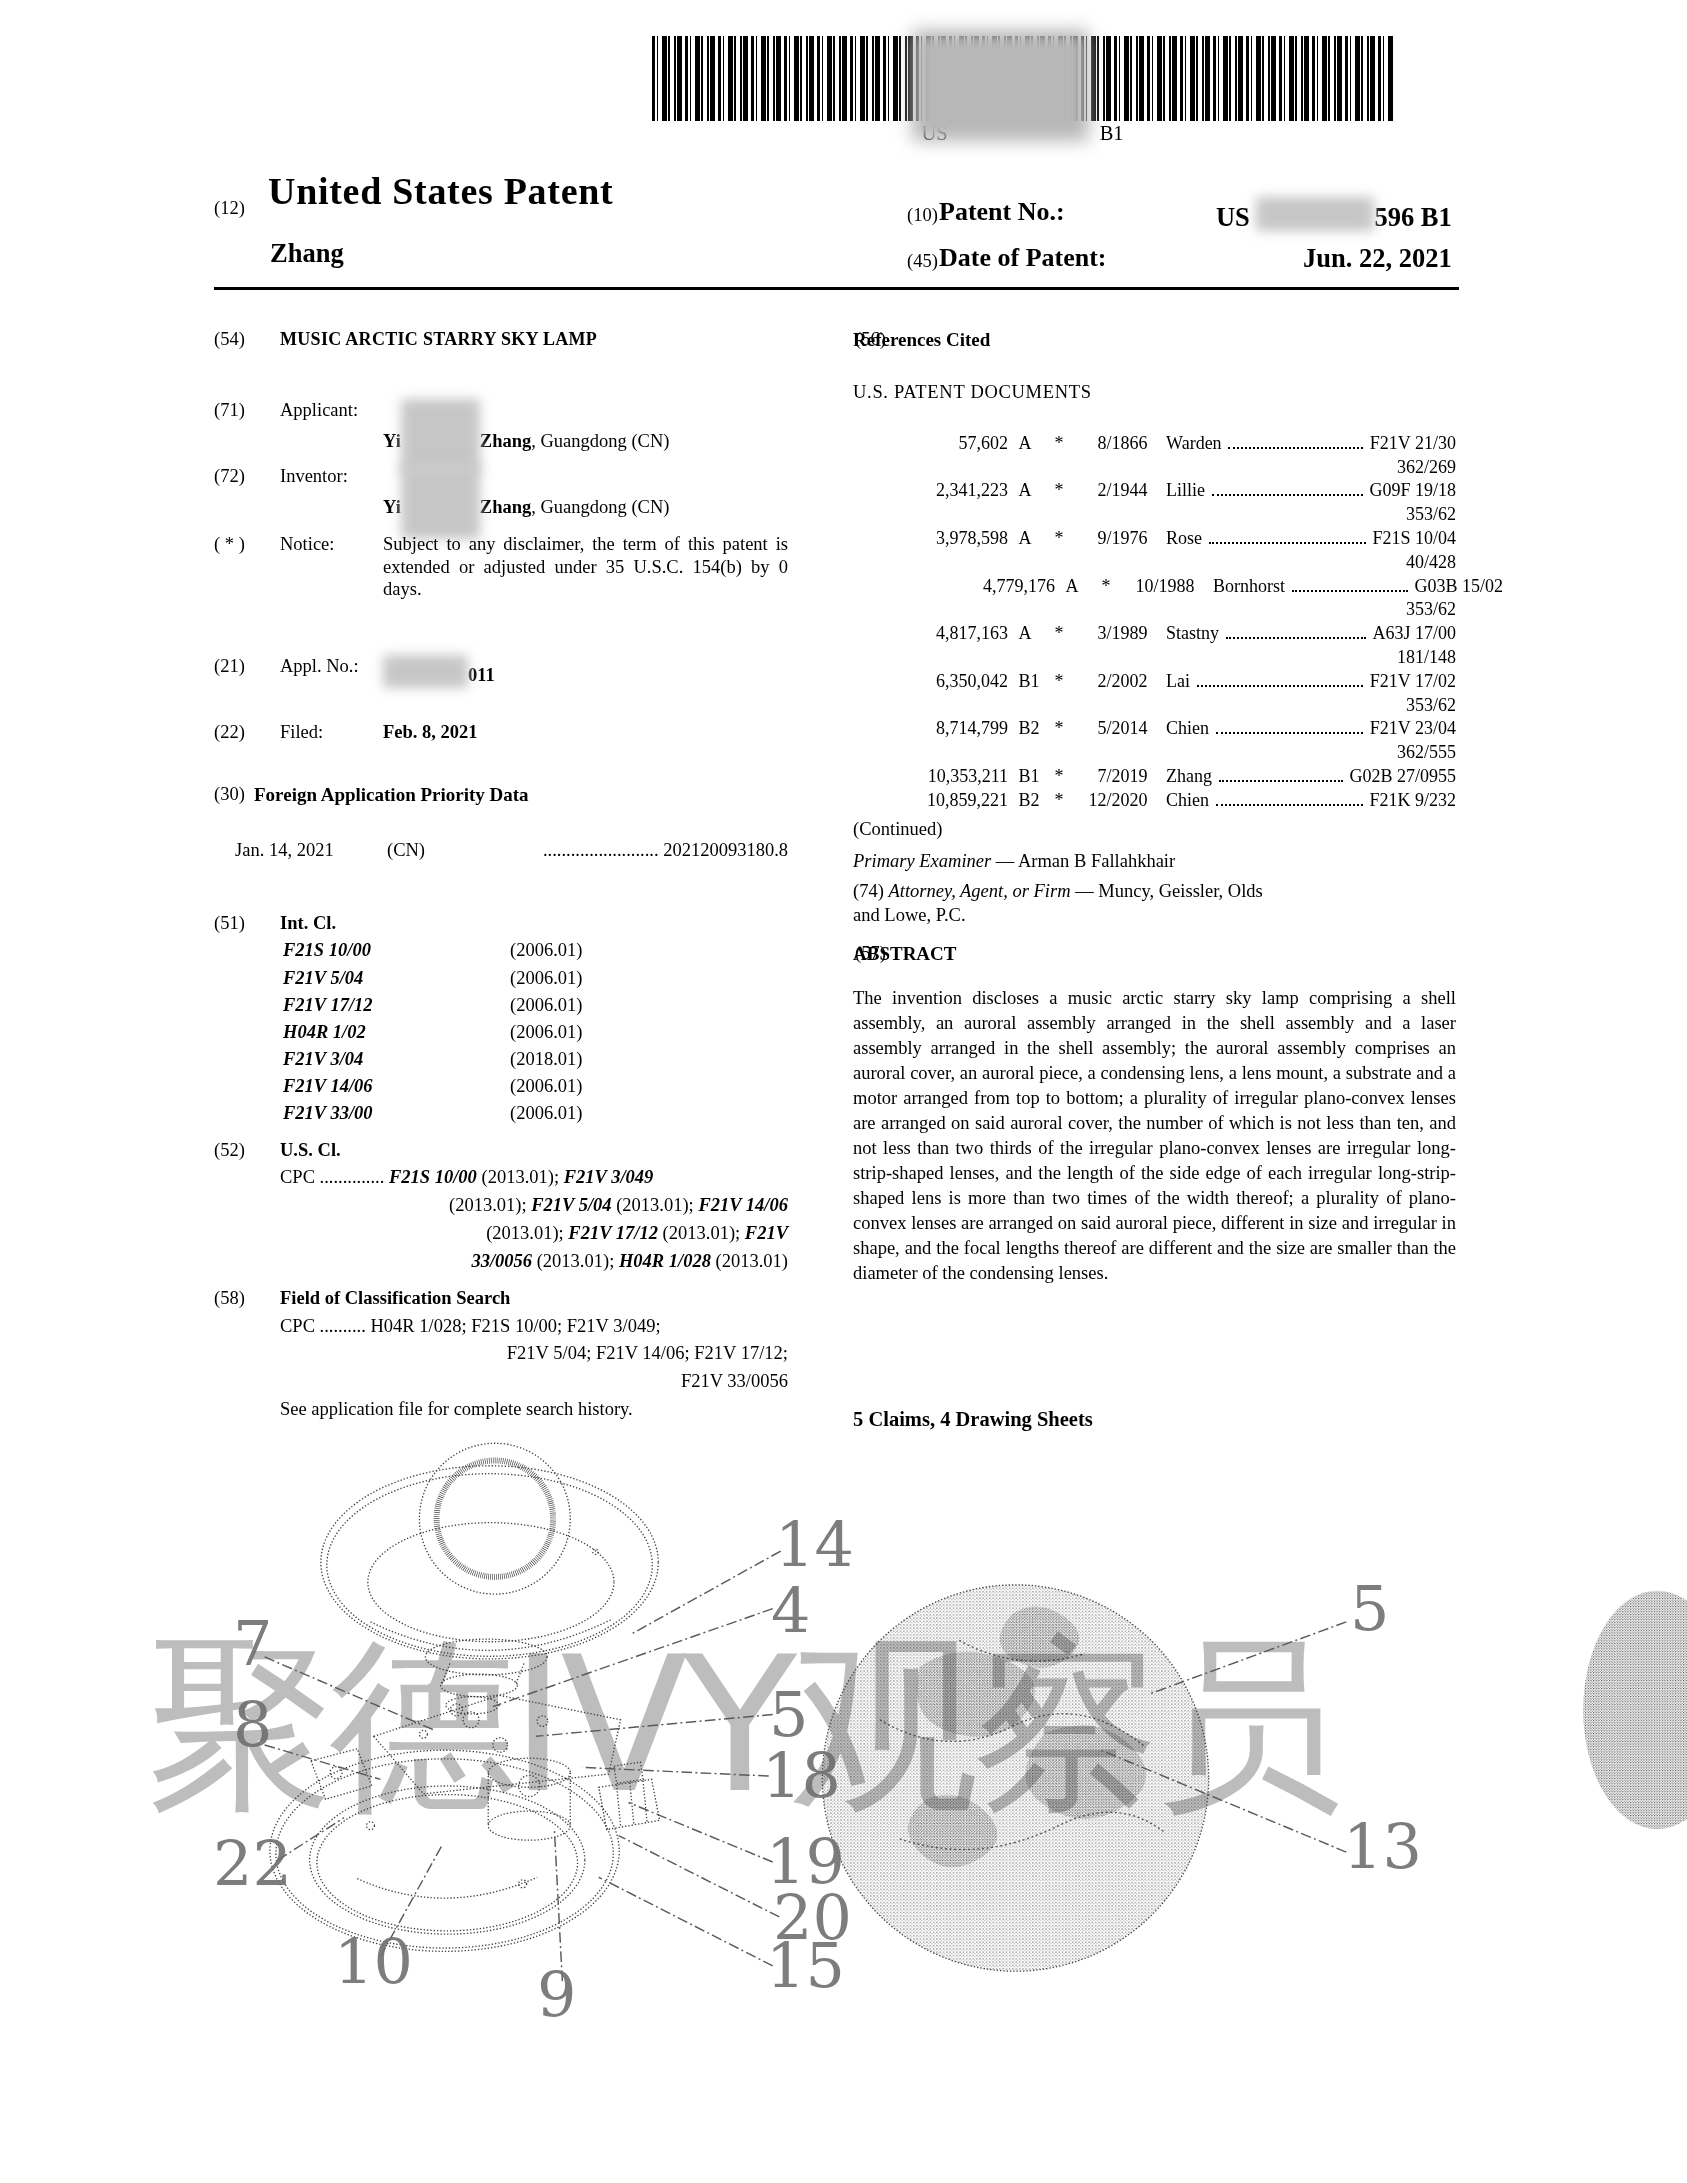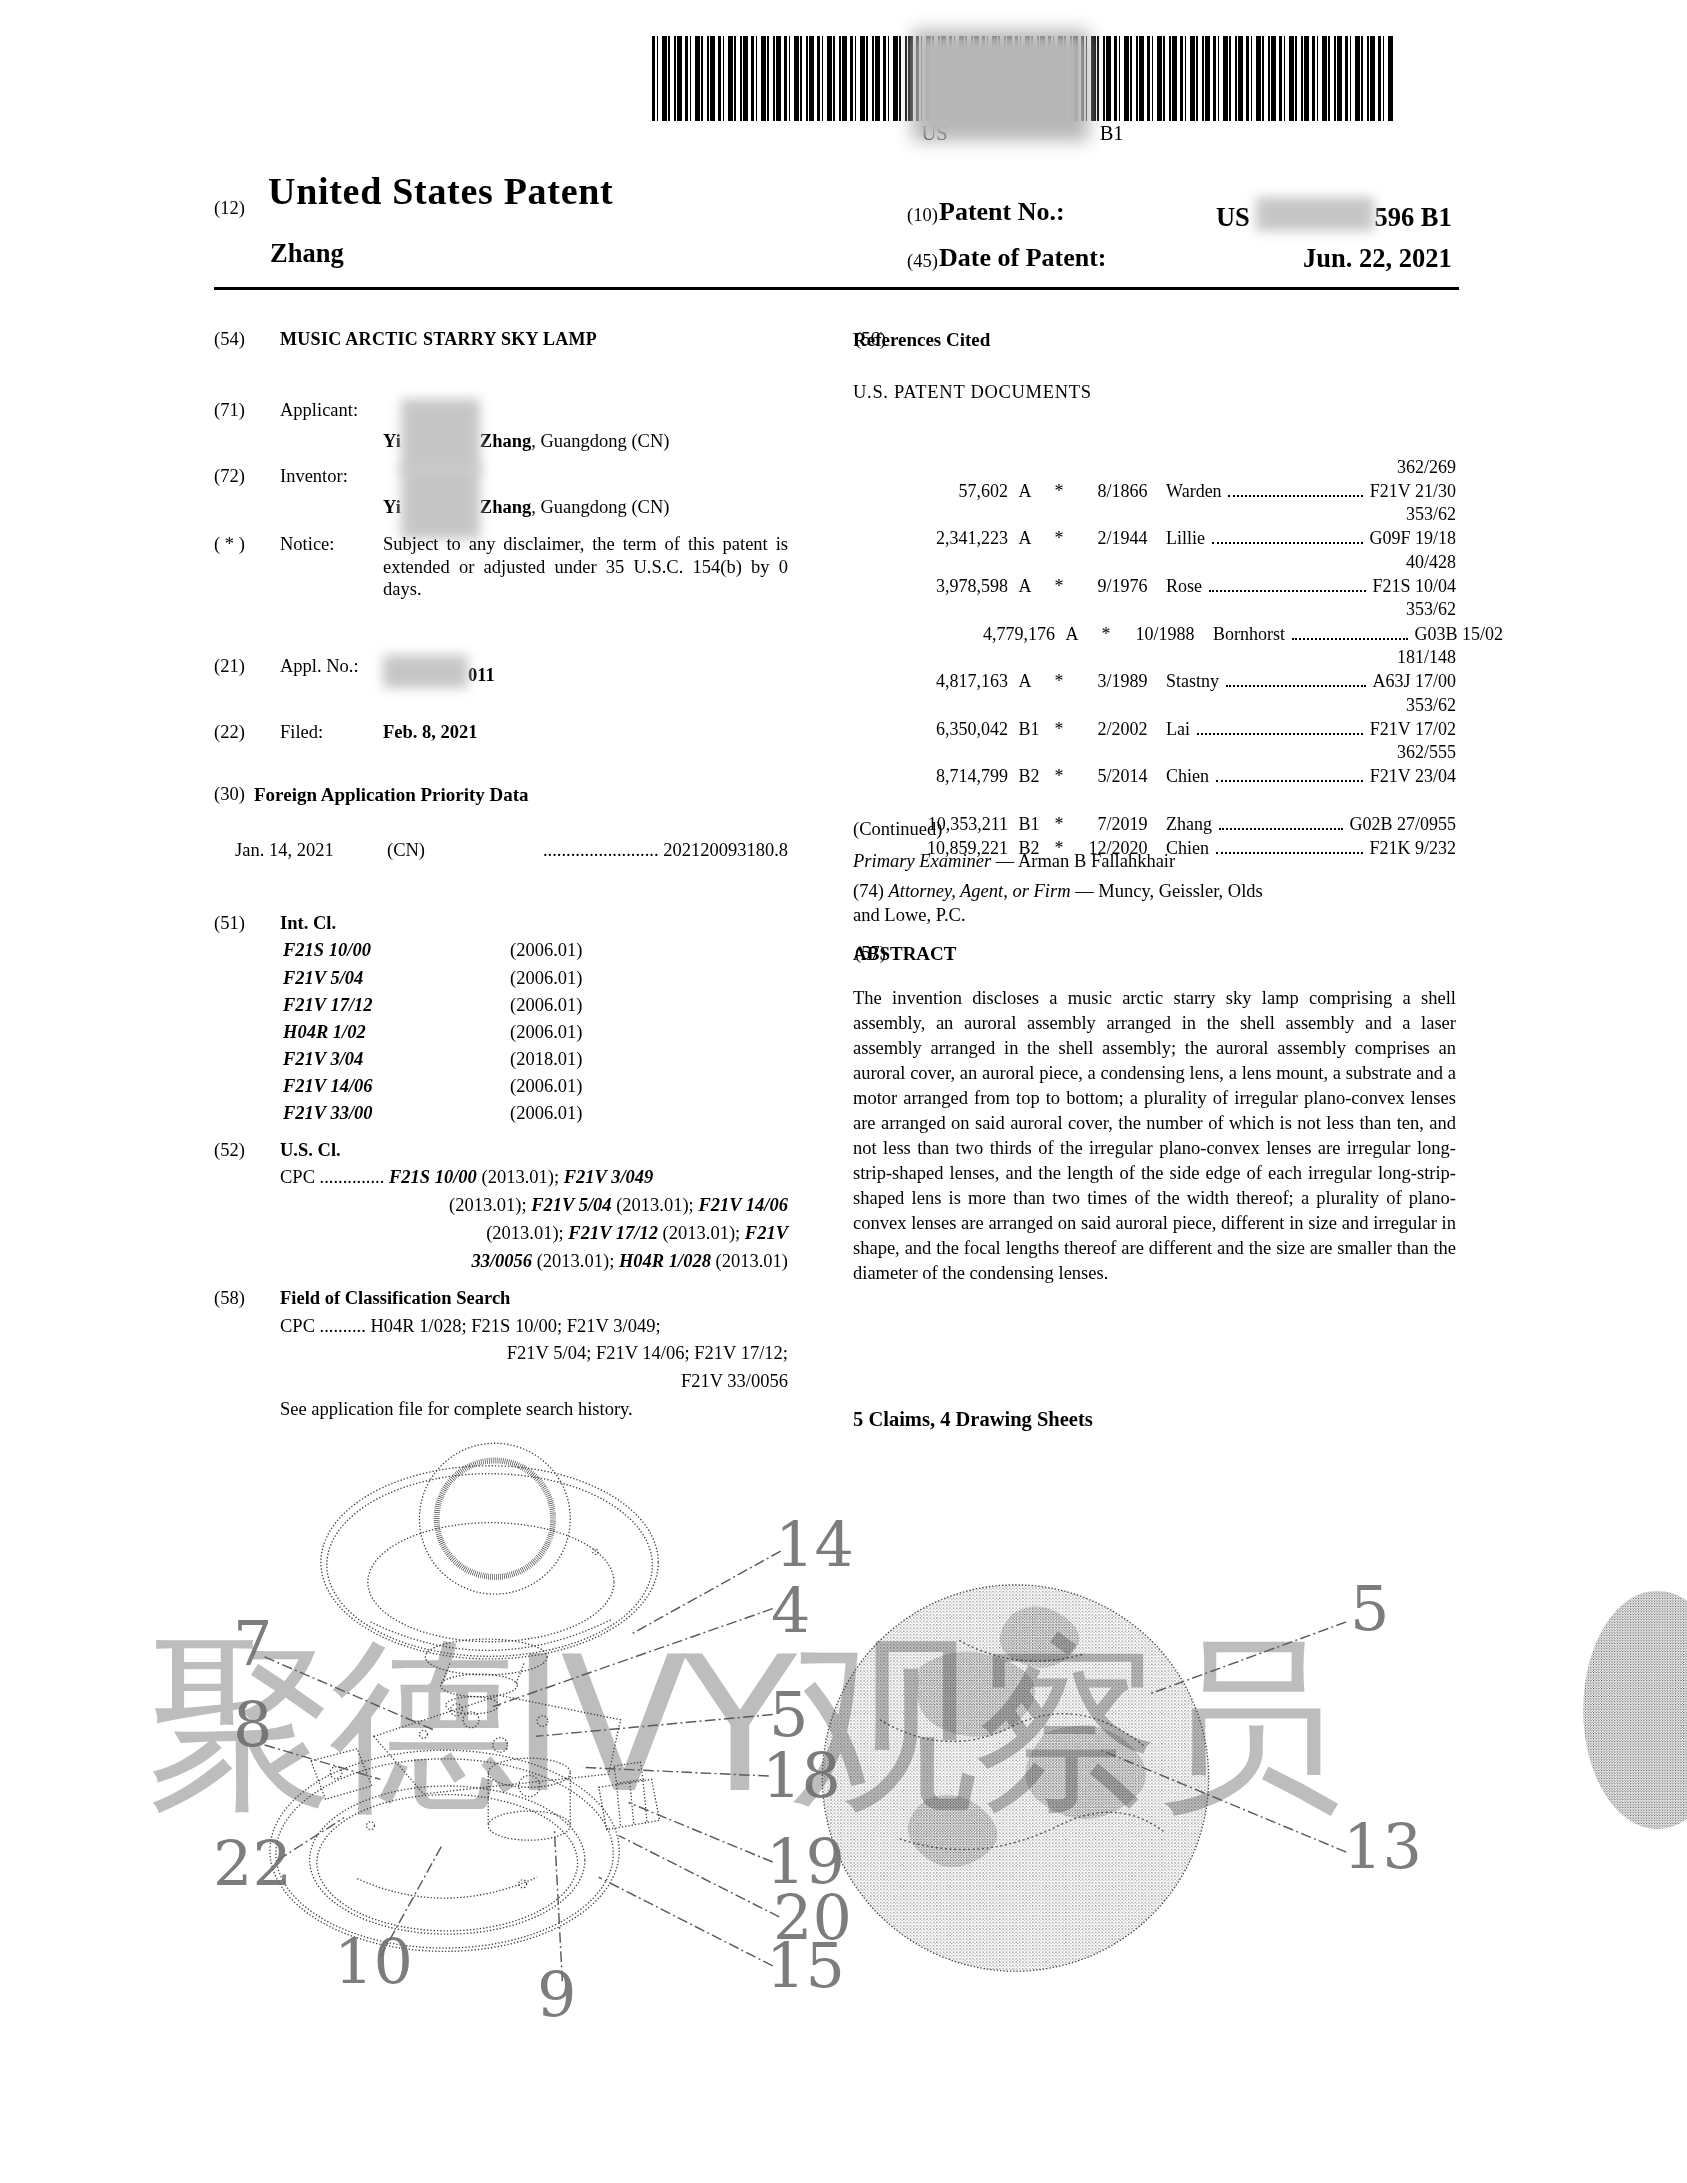--- a/index.html
+++ b/index.html
@@ -55,21 +55,21 @@
   .prio-cty{position:absolute;left:173px;top:0;}
   .prio-tail{position:absolute;right:0;top:0;}
   .icl-code{position:absolute;left:69px;top:0;}
   .icl-ver{position:absolute;left:296px;top:0;}
   .cpcline{position:absolute;left:66px;right:0;white-space:nowrap;}
   .fieldline{position:absolute;left:66px;right:0;white-space:nowrap;}
 
   
   .rcol{left:853px;width:603px;}
   .refhdr .pn{position:absolute;left:2px;top:0;}
-  .reftable-row{position:absolute;left:0;width:603px;display:flex;font-size:18px;align-items:baseline;margin-top:48px;}
+  .reftable-row{position:absolute;left:0;width:603px;display:flex;font-size:18px;align-items:baseline;}
   .c-no{width:155px;text-align:right;}
   .c-kind{width:30px;padding-left:10.6px;}
   .c-star{width:21px;text-align:center;}
   .c-date{width:78px;text-align:right;}
   .c-name{padding-left:18.5px;white-space:nowrap;}
   .c-lead{flex:1;border-bottom:2px dotted #000;margin:0 6.6px 4.6px 6.6px;min-width:13.2px;}
   .c-cls{white-space:nowrap;}
   .cont-row{position:absolute;left:0;width:603px;text-align:right;font-size:18px;}
   .abstract{font-size:18.5px;line-height:25px;}
 

